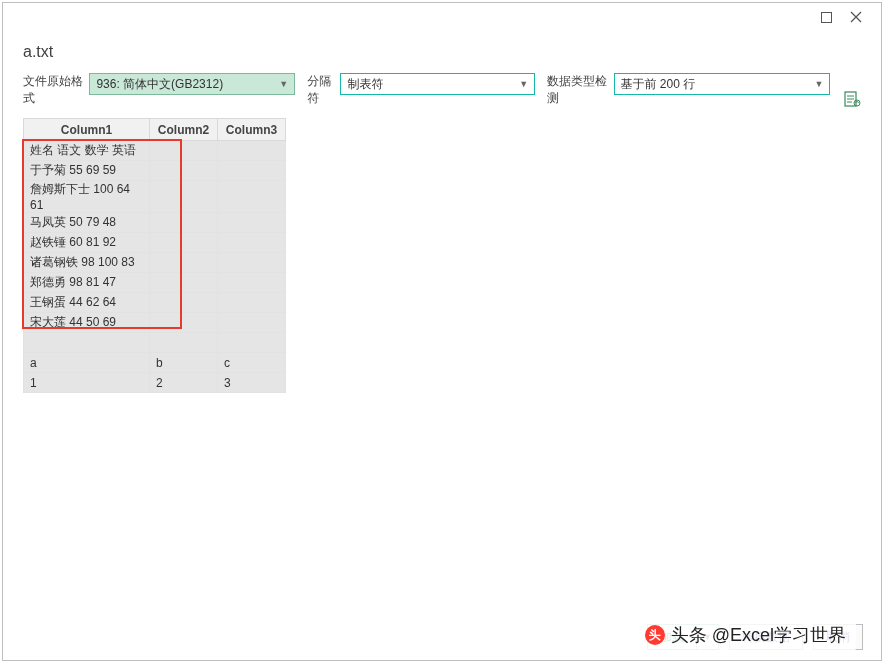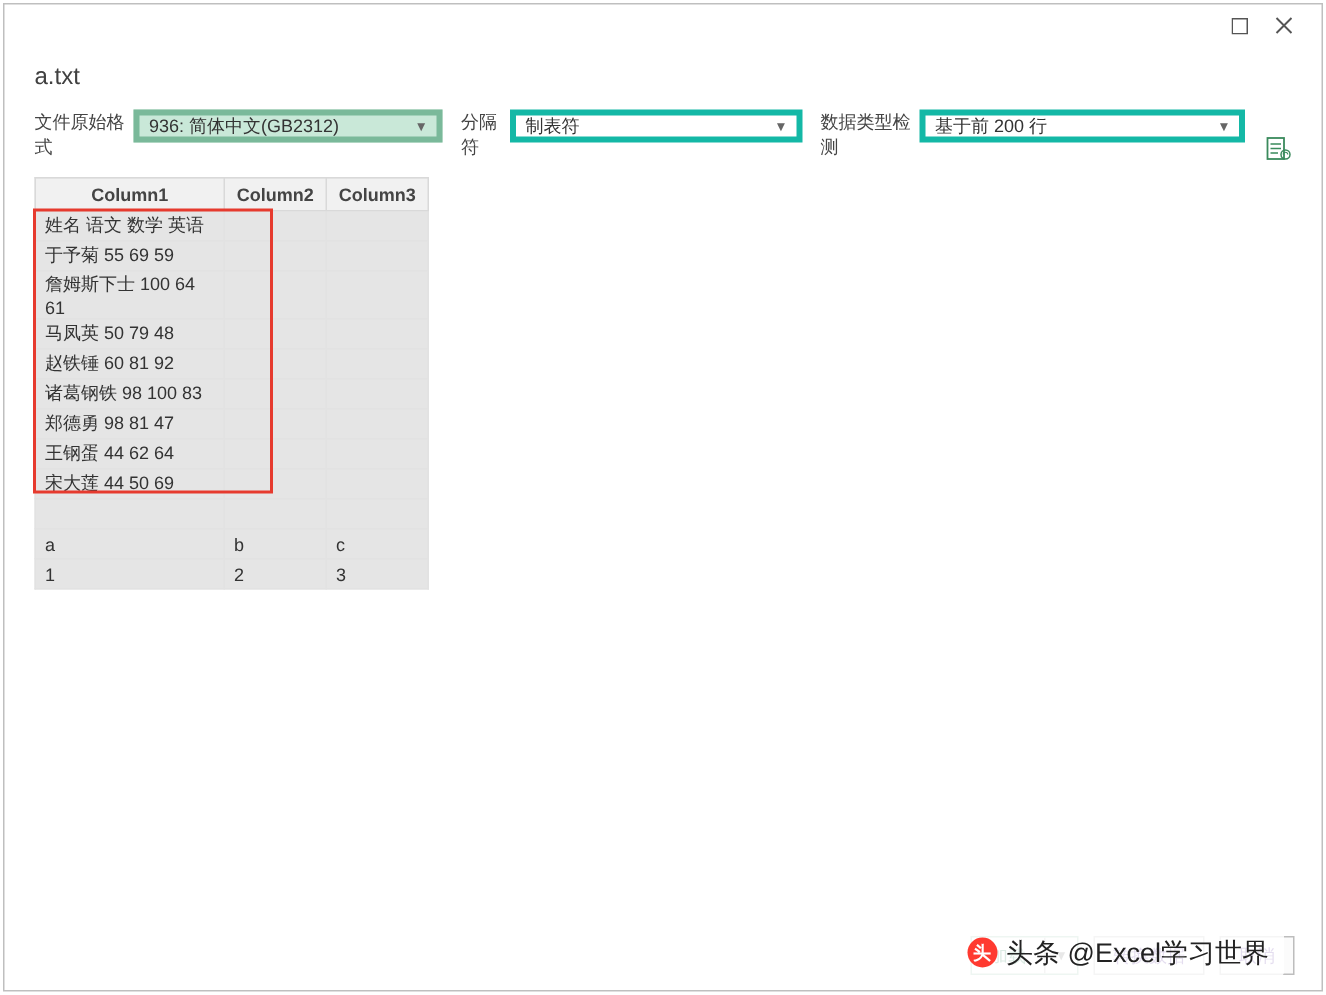--- a/index.html
+++ b/index.html
@@ -6,21 +6,21 @@
   html, body { margin: 0; padding: 0; font-family: "Microsoft YaHei", "Segoe UI", Tahoma, sans-serif; font-size: 12px; color: #333; background: #fff; }
   .window { position: relative; width: 884px; height: 663px; background: #fff; }
   .window-border { position: absolute; top: 2px; left: 2px; right: 2px; bottom: 2px; border: 1px solid #bfbfbf; padding: 0; }
   .titlebar { display: flex; justify-content: flex-end; align-items: center; height: 28px; padding: 0 10px; }
   .titlebar span { display: inline-flex; align-items: center; justify-content: center; width: 30px; height: 22px; cursor: default; }
   .content { padding: 6px 20px 0 20px; }
   .filename { color: #404040; font-size: 16px; margin: 6px 0 12px 0; }
   .controls { display: flex; align-items: flex-end; margin-bottom: 8px; }
   .ctrl-group { display: flex; flex-direction: row; margin-right: 12px; }
   .ctrl-label { color: #444; margin-bottom: 3px; font-size: 12px; }
-  .dropdown { display: flex; align-items: center; justify-content: space-between; height: 22px; border: 4px solid #14b8a6; background: #fff; padding: 0 6px; cursor: default; font-size: 12px; text-align: right; }
+  .dropdown { display: flex; align-items: center; justify-content: space-between; height: 22px; border: 1px solid #14b8a6; background: #fff; padding: 0 6px; cursor: default; font-size: 12px; text-align: right; }
   .dropdown.green { background: #c9e8d8; border-color: #7ab99a; }
   .dd-caret { margin-left: 6px; color: #666; font-size: 9px; }
   .spacer { flex: 1; }
   .edit-icon { width: 20px; height: 20px; display: inline-flex; align-items: center; justify-content: center; margin-bottom: 1px; }
   .table-wrap { position: relative; display: inline-block; }
   table.preview { border-collapse: collapse; background: #e5e5e5; }
   table.preview th { background: #f1f1f1; border: 1px solid #d9d9d9; height: 22px; font-weight: bold; font-size: 12px; text-align: center; color: #444; }
   table.preview td { border: 1px solid #e2e2e2; height: 20px; padding: 0 6px; font-size: 12px; vertical-align: middle; }
   .col1 { width: 126px; }
   .col2 { width: 68px; }

